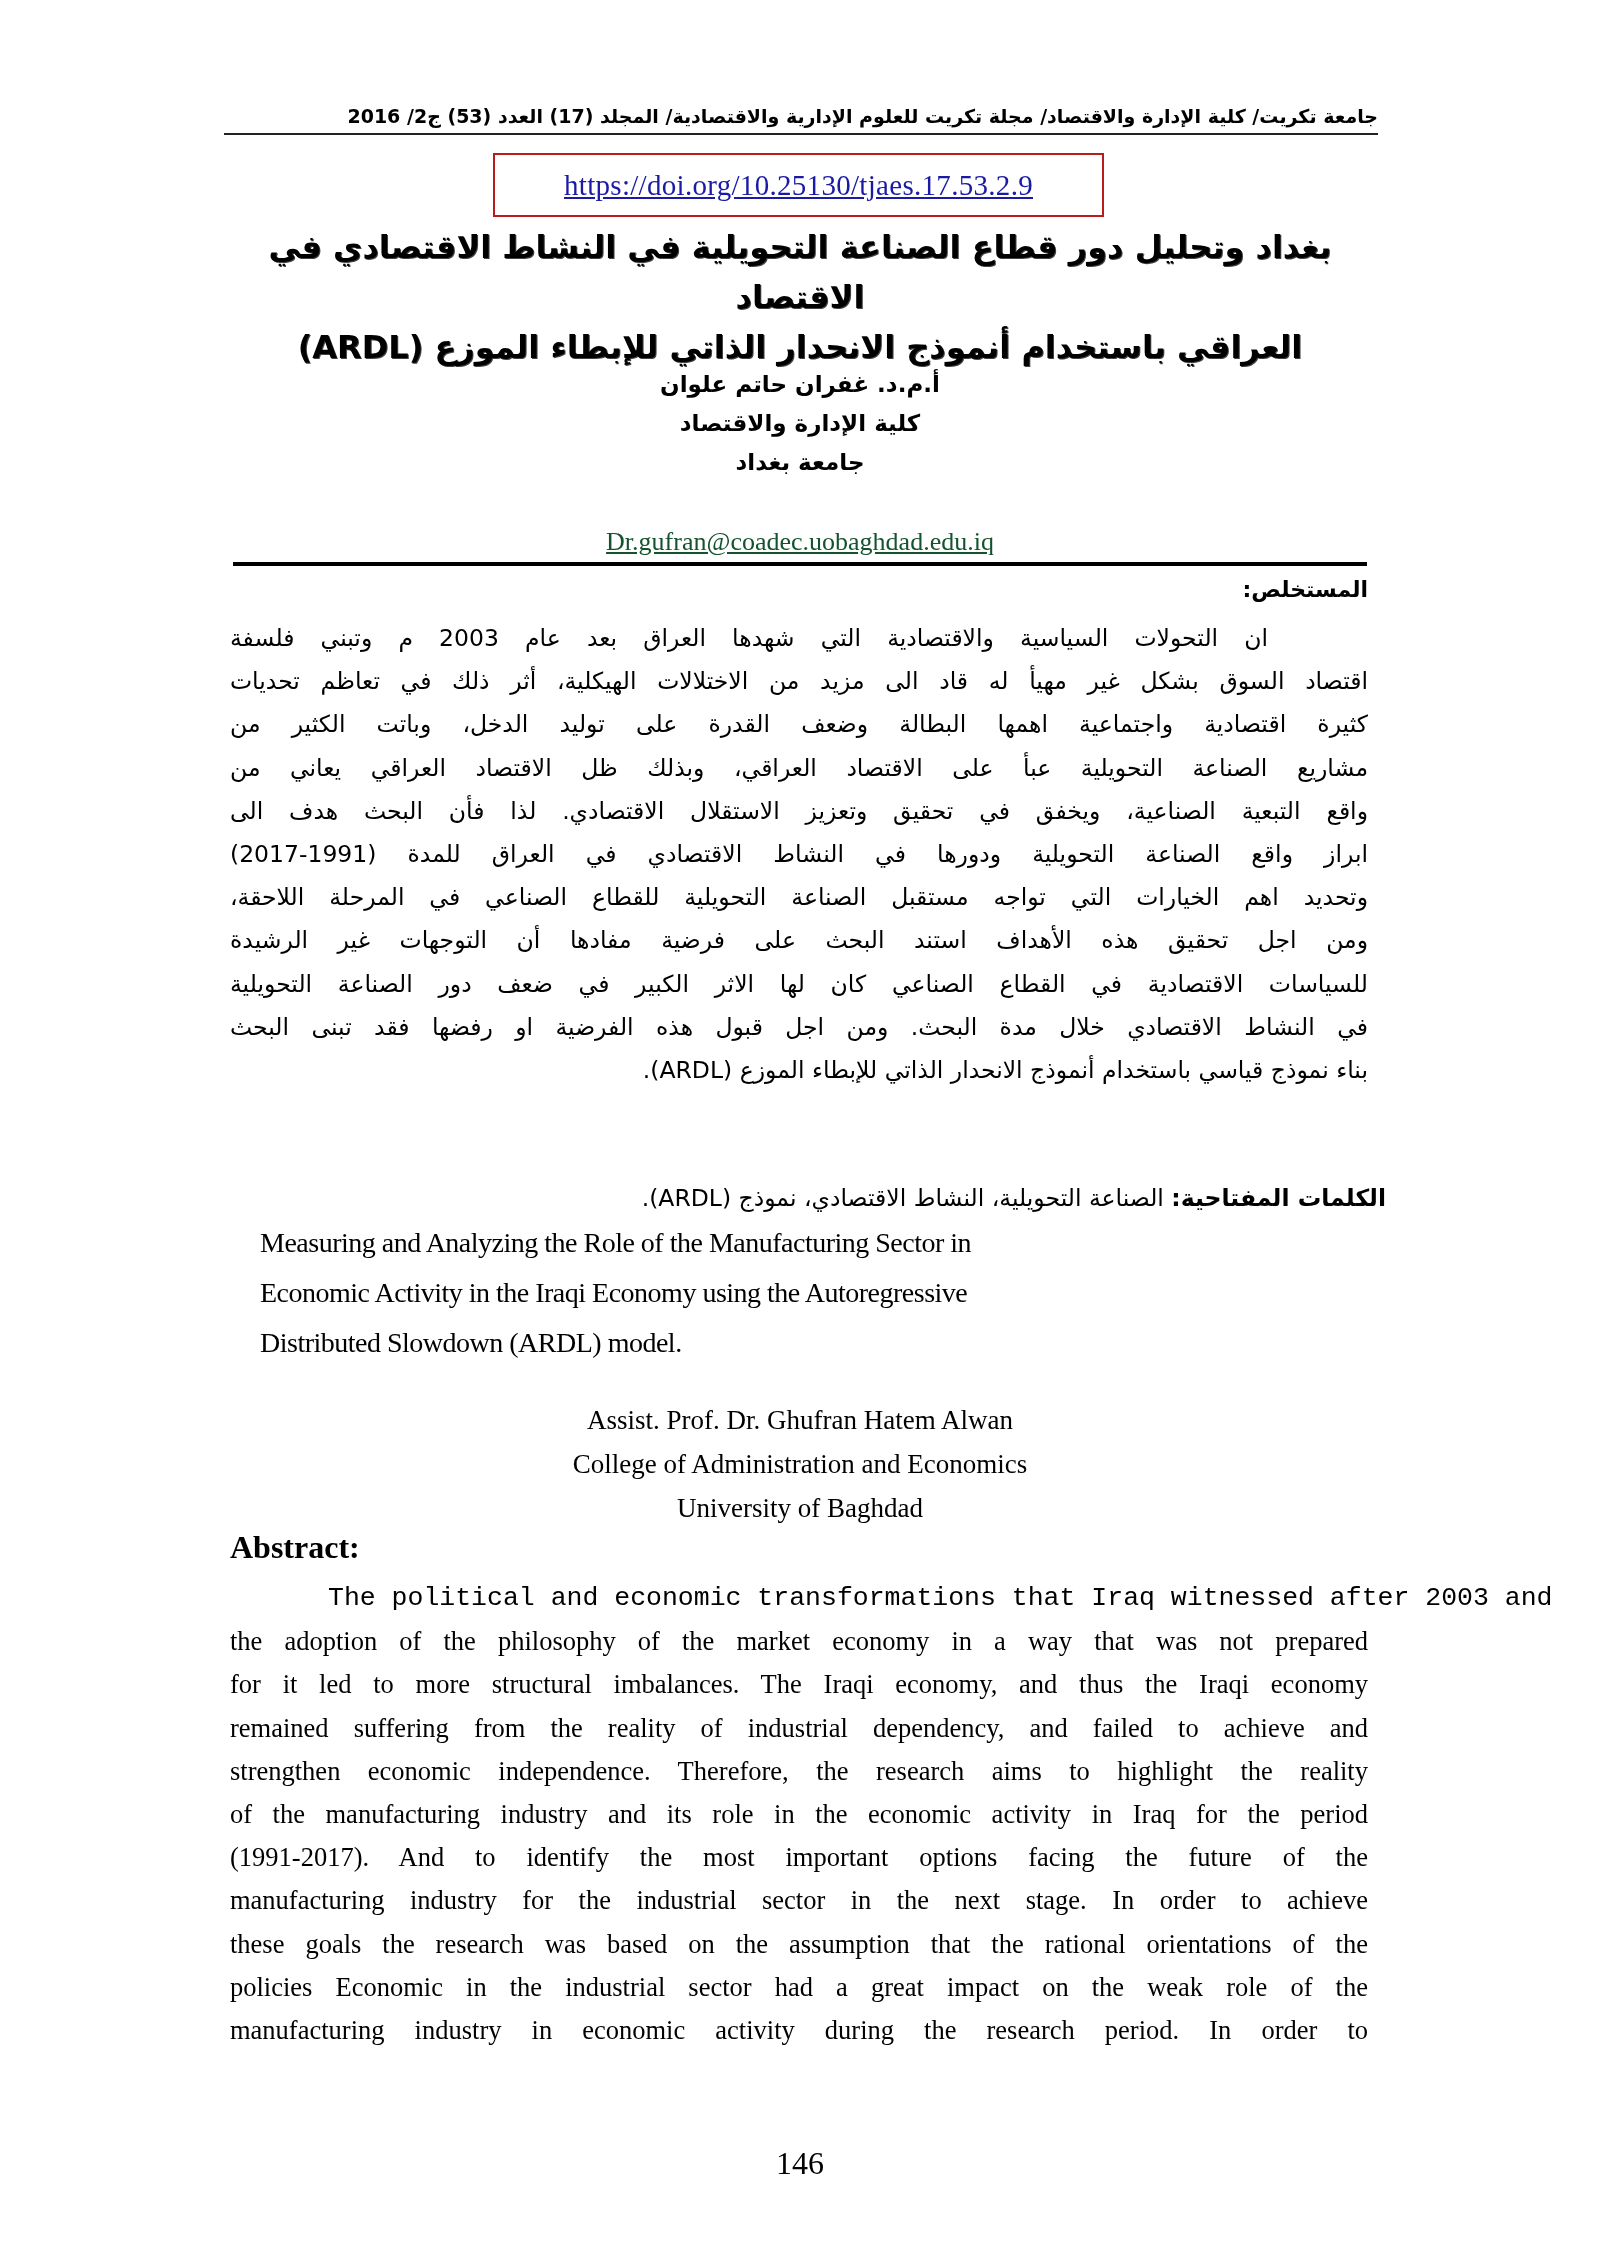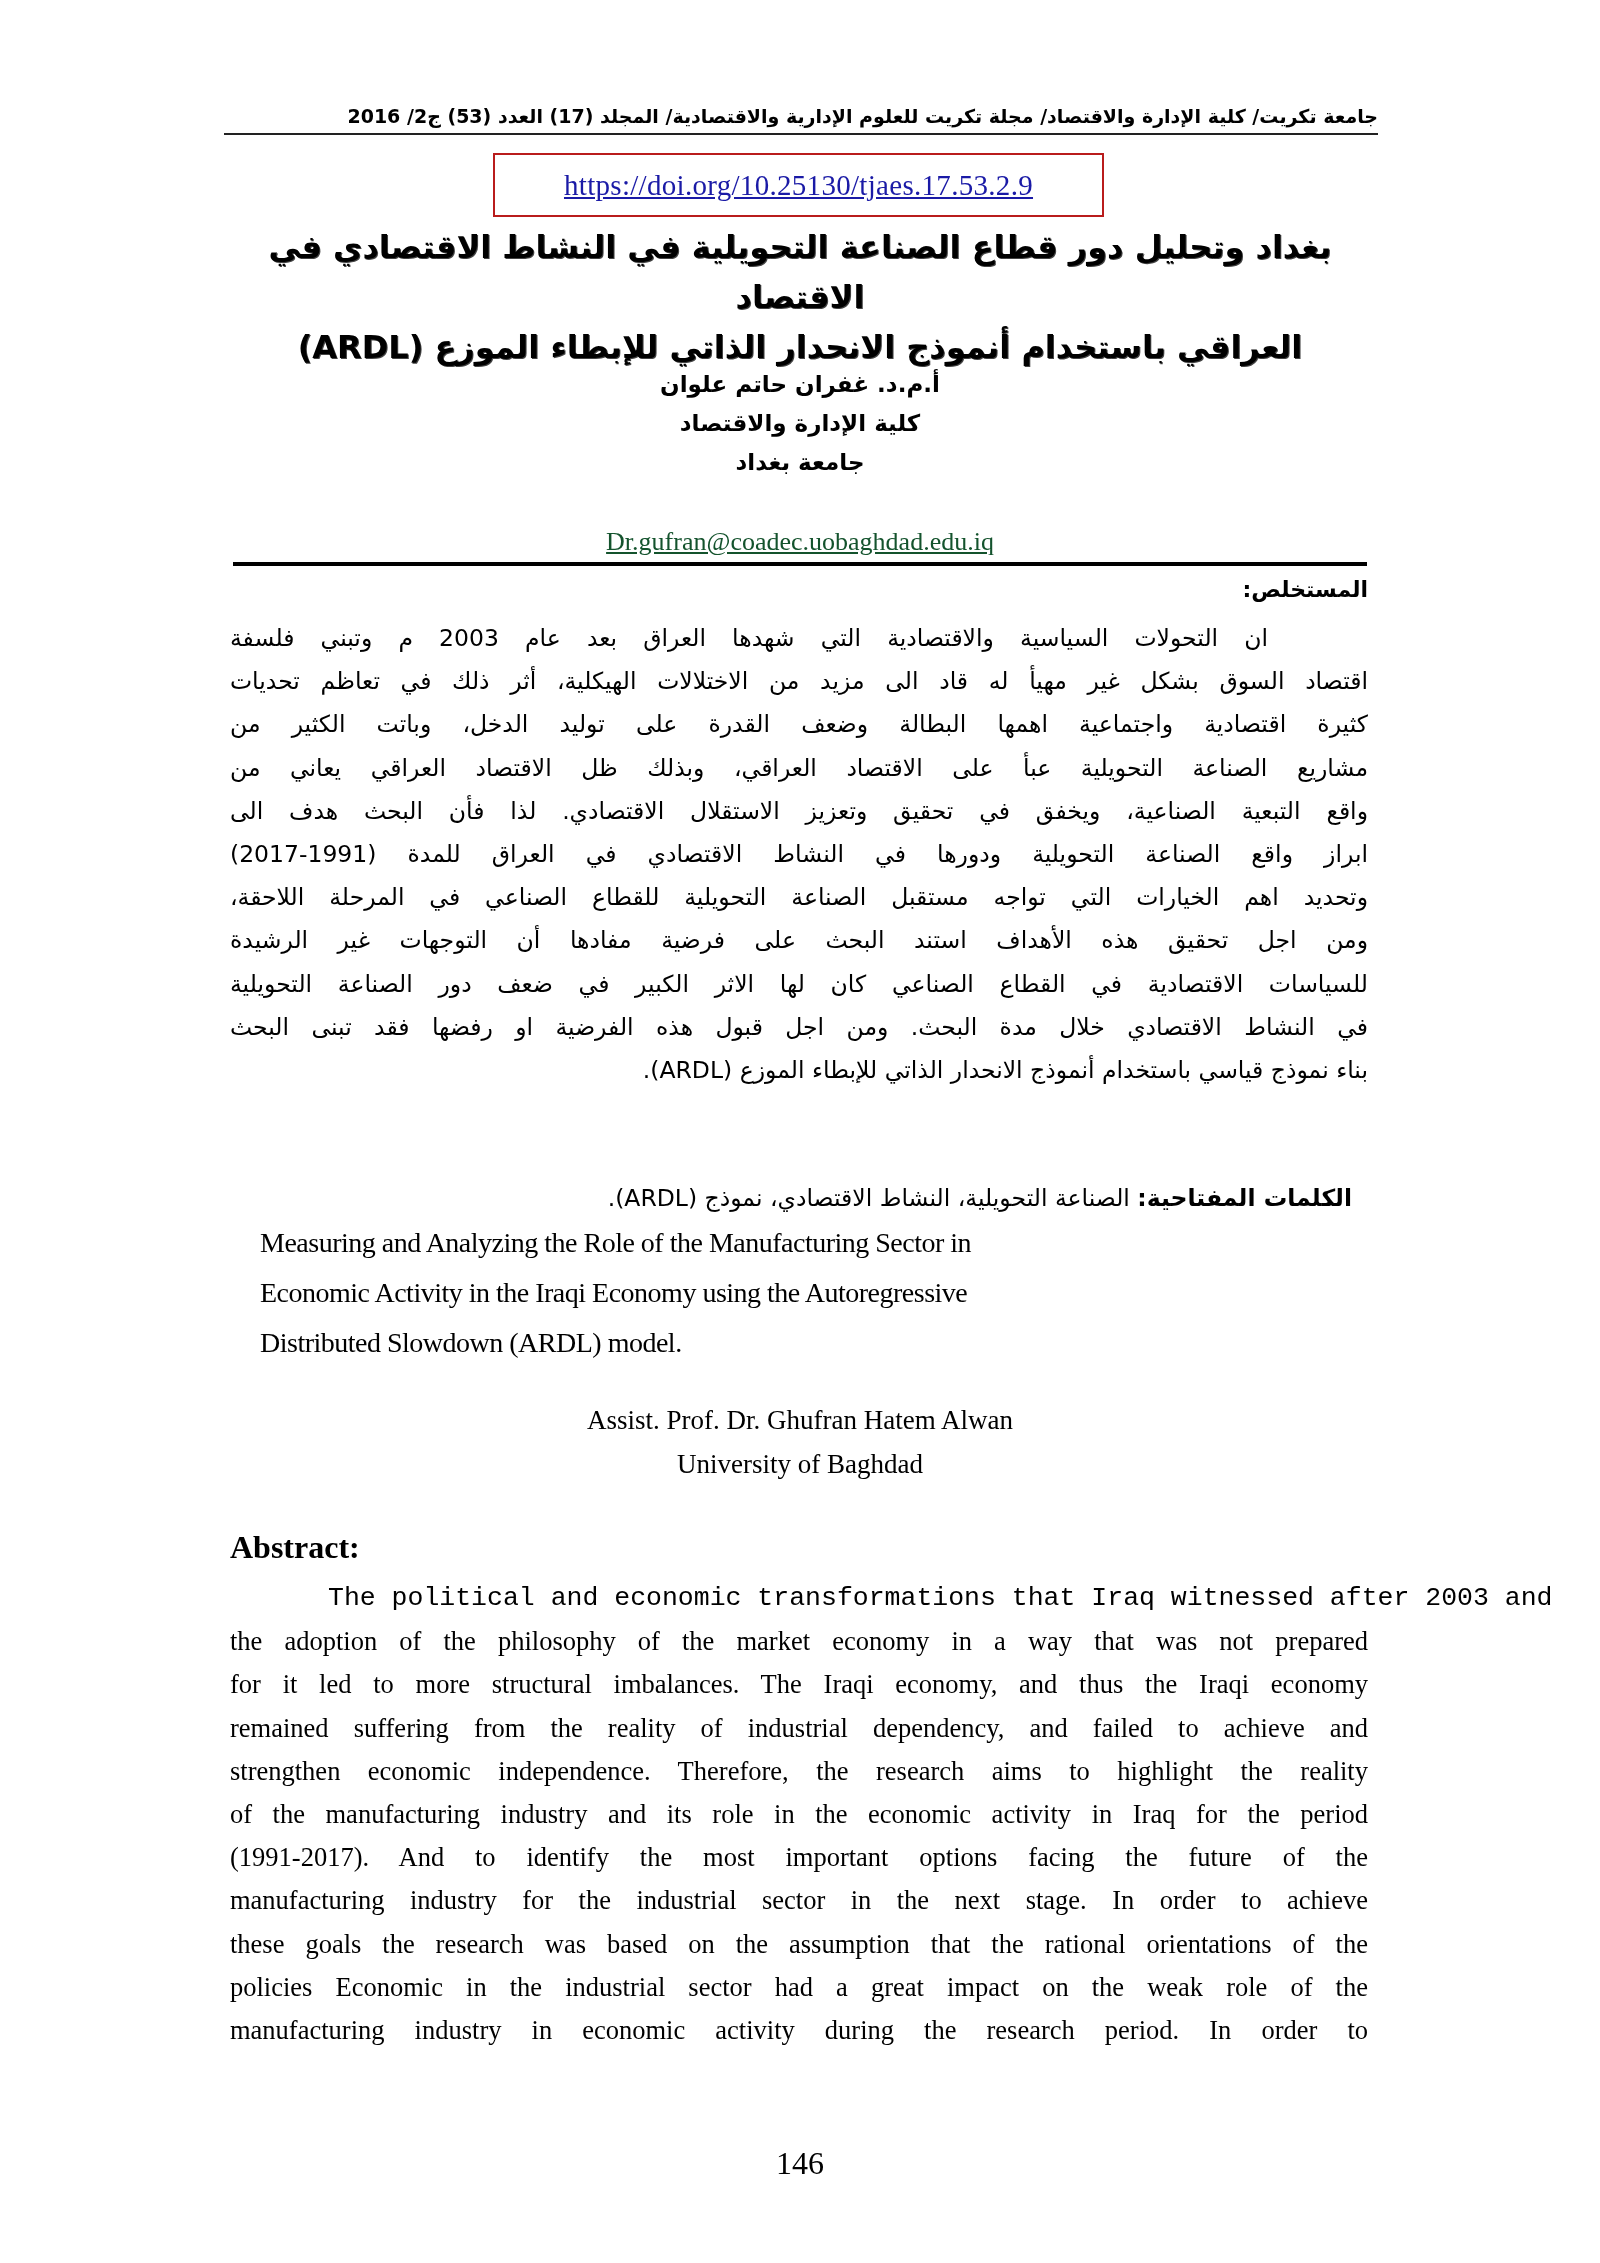--- a/index.html
+++ b/index.html
@@ -37,21 +37,21 @@
 
   #ar-abstract-heading { left: 1100px; width: 268px; top: 572px; text-align: right; font-weight: bold; font-size: 22px; line-height: 36px; }
 
   #ar-abstract {
     left: 230px; width: 1138px; top: 617px;
     font-size: 23.5px; line-height: 43.2px; text-align: justify; text-align-last: justify;
   }
   .ar-line { display: block; white-space: nowrap; text-align: justify; text-align-last: justify; }
   .ar-line.first { padding-right: 100px; }
   .ar-line.last { text-align-last: right; }
-  #ar-keywords { left: 214px; width: 1138px; top: 1178px; font-size: 23.5px; line-height: 40px; text-align: right; white-space: nowrap; }
+  #ar-keywords { left: 248px; width: 1138px; top: 1178px; font-size: 23.5px; line-height: 40px; text-align: right; white-space: nowrap; }
   #ar-keywords-label { font-weight: bold; }
 
   #en-title { left: 260px; width: 1080px; top: 1218px; font-size: 28px; line-height: 50px; letter-spacing: -0.5px; }
   .en-title-line { display: block; }
 
   #en-authors { left: 400px; width: 800px; top: 1398px; text-align: center; font-size: 27px; line-height: 44px; }
   .en-author-line { display: block; }
 
   #en-abstract-heading { left: 230px; top: 1527px; font-weight: bold; font-size: 32px; line-height: 40px; }
 
@@ -106,20 +106,21 @@
 </div>
 
 <div id="en-title" class="abs en">
   <span class="en-title-line">Measuring and Analyzing the Role of the Manufacturing Sector in</span>
   <span class="en-title-line">Economic Activity in the Iraqi Economy using the Autoregressive</span>
   <span class="en-title-line">Distributed Slowdown (ARDL) model.</span>
 </div>
 
 <div id="en-authors" class="abs en">
   <span class="en-author-line">Assist. Prof. Dr. Ghufran Hatem Alwan</span>
+  <span class="en-author-line">College of Administration and Economics</span>
   <span class="en-author-line">University of Baghdad</span>
 </div>
 
 <div id="en-abstract-heading" class="abs en">Abstract:</div>
 
 <div id="en-abstract" class="abs en">
   <span class="en-line first">The political and economic transformations that Iraq witnessed after 2003 and</span>
   <span class="en-line">the adoption of the philosophy of the market economy in a way that was not prepared</span>
   <span class="en-line">for it led to more structural imbalances. The Iraqi economy, and thus the Iraqi economy</span>
   <span class="en-line">remained suffering from the reality of industrial dependency, and failed to achieve and</span>

